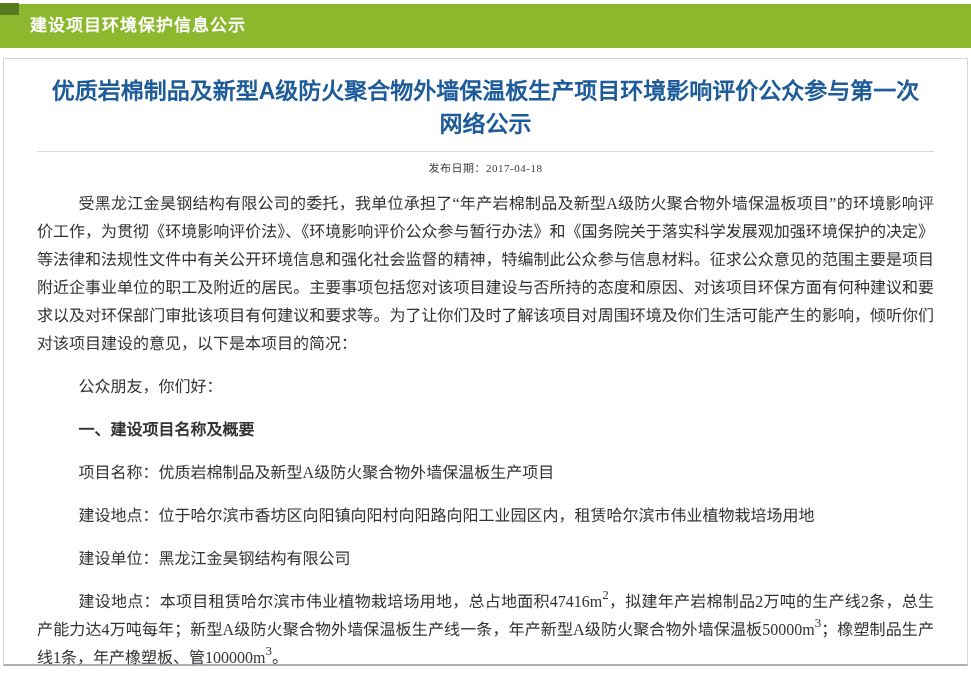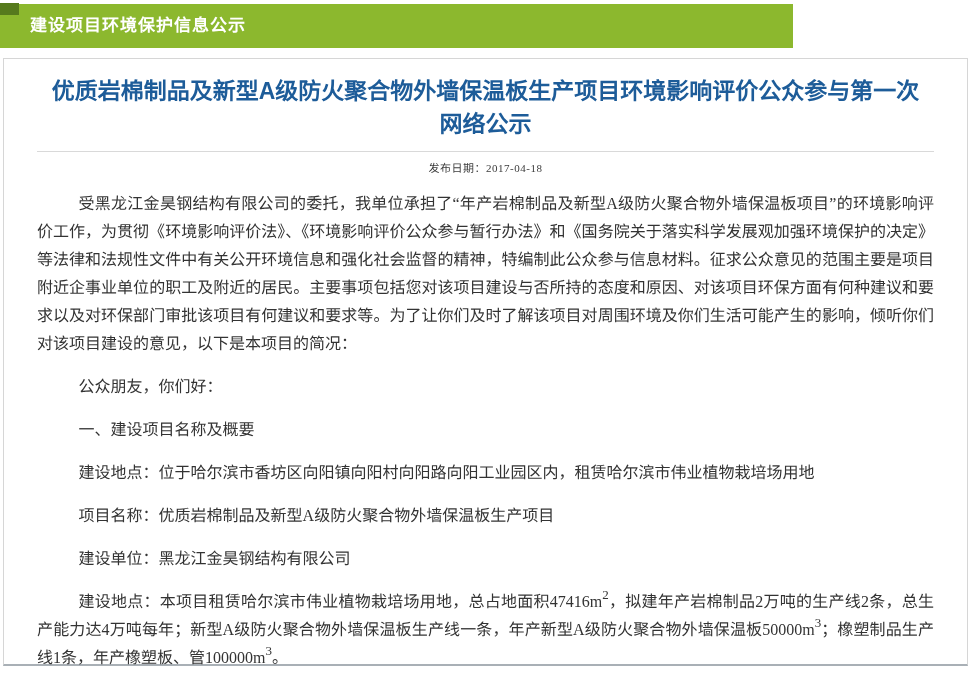--- a/index.html
+++ b/index.html
@@ -11,21 +11,21 @@
     --border-bottom-gray:#a9b0b6;
   }
   *{box-sizing:border-box;}
   html,body{margin:0;padding:0;}
   body{
     width:971px;height:673px;position:relative;background:#ffffff;
     font-family:"Liberation Serif","DejaVu Serif",serif;
     color:var(--body-text);overflow:hidden;
   }
   .topbar{
-    position:absolute;top:4px;left:0;width:793px;height:44px;
+    position:absolute;top:4px;left:0;width:971px;height:44px;
     background:var(--bar-green);
   }
   .topbar-accent{
     position:absolute;top:3px;left:0;width:19px;height:12px;
     background:var(--accent-green);
   }
   .topbar-title{
     margin:0;padding-left:30px;line-height:44px;
     font-family:"Liberation Sans","DejaVu Sans",sans-serif;
     font-size:17px;font-weight:bold;color:#ffffff;letter-spacing:1px;
@@ -51,21 +51,21 @@
     text-align:center;font-size:11px;color:#3c3c3c;
     margin-top:7px;letter-spacing:0.5px;
   }
   .article-body{margin-top:6px;}
   .article-body p{
     margin:15px 0;font-size:16px;line-height:28px;
     text-align:justify;text-indent:2.6em;color:var(--body-text);
   }
   .section-heading{
     font-family:"Liberation Sans","DejaVu Sans",sans-serif;
-    font-weight:normal;font-size:16px;
+    font-weight:bold;font-size:16px;
   }
   .article-body sup{
     font-size:13px;line-height:0;position:relative;top:-2px;
   }
 </style>
 </head>
 <body>
 
 <div class="topbar">
   <h1 class="topbar-title">建设项目环境保护信息公示</h1>
@@ -74,18 +74,18 @@
 
 <div class="content-box">
   <h2 class="article-title">优质岩棉制品及新型A级防火聚合物外墙保温板生产项目环境影响评价公众参与第一次网络公示</h2>
   <hr class="title-divider">
   <div class="pub-date">发布日期：2017-04-18</div>
 
   <div class="article-body">
     <p>受黑龙江金昊钢结构有限公司的委托，我单位承担了“年产岩棉制品及新型A级防火聚合物外墙保温板项目”的环境影响评价工作，为贯彻《环境影响评价法》、《环境影响评价公众参与暂行办法》和《国务院关于落实科学发展观加强环境保护的决定》等法律和法规性文件中有关公开环境信息和强化社会监督的精神，特编制此公众参与信息材料。征求公众意见的范围主要是项目附近企事业单位的职工及附近的居民。主要事项包括您对该项目建设与否所持的态度和原因、对该项目环保方面有何种建议和要求以及对环保部门审批该项目有何建议和要求等。为了让你们及时了解该项目对周围环境及你们生活可能产生的影响，倾听你们对该项目建设的意见，以下是本项目的简况：</p>
     <p>公众朋友，你们好：</p>
     <p class="section-heading">一、建设项目名称及概要</p>
+    <p>项目名称：优质岩棉制品及新型A级防火聚合物外墙保温板生产项目</p>
     <p>建设地点：位于哈尔滨市香坊区向阳镇向阳村向阳路向阳工业园区内，租赁哈尔滨市伟业植物栽培场用地</p>
-    <p>项目名称：优质岩棉制品及新型A级防火聚合物外墙保温板生产项目</p>
     <p>建设单位：黑龙江金昊钢结构有限公司</p>
     <p><span>建设地点：本项目租赁哈尔滨市伟业植物栽培场用地，总占地面积47416m</span><sup>2</sup><span>，拟建年产岩棉制品2万吨的生产线2条，总生产能力达4万吨每年；新型A级防火聚合物外墙保温板生产线一条，年产新型A级防火聚合物外墙保温板50000m</span><sup>3</sup><span>；橡塑制品生产线1条，年产橡塑板、管100000m</span><sup>3</sup><span>。</span></p>
   </div>
 </div>
 
 </body></html>

